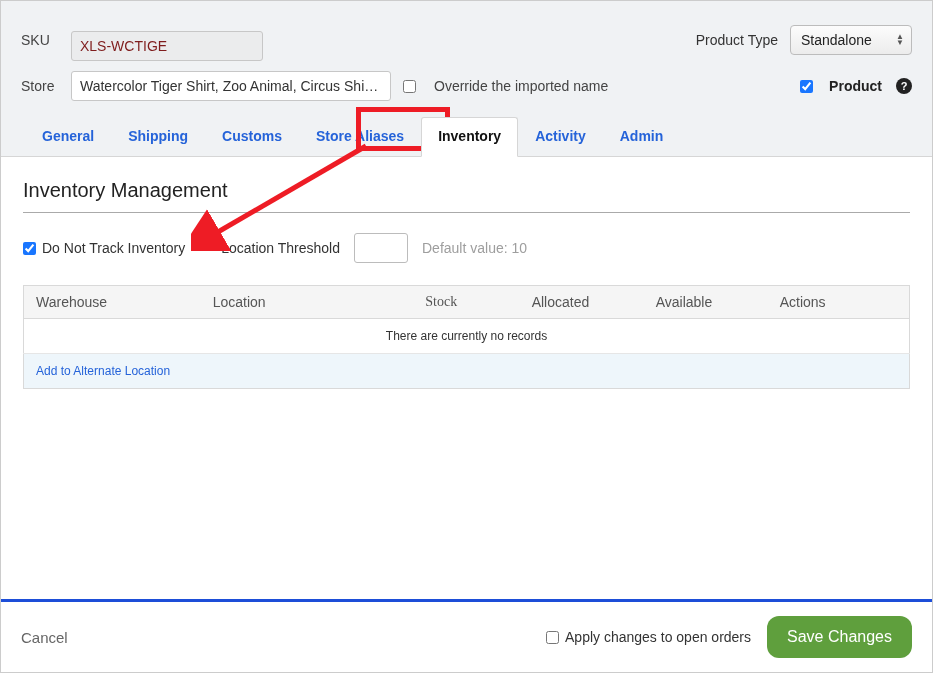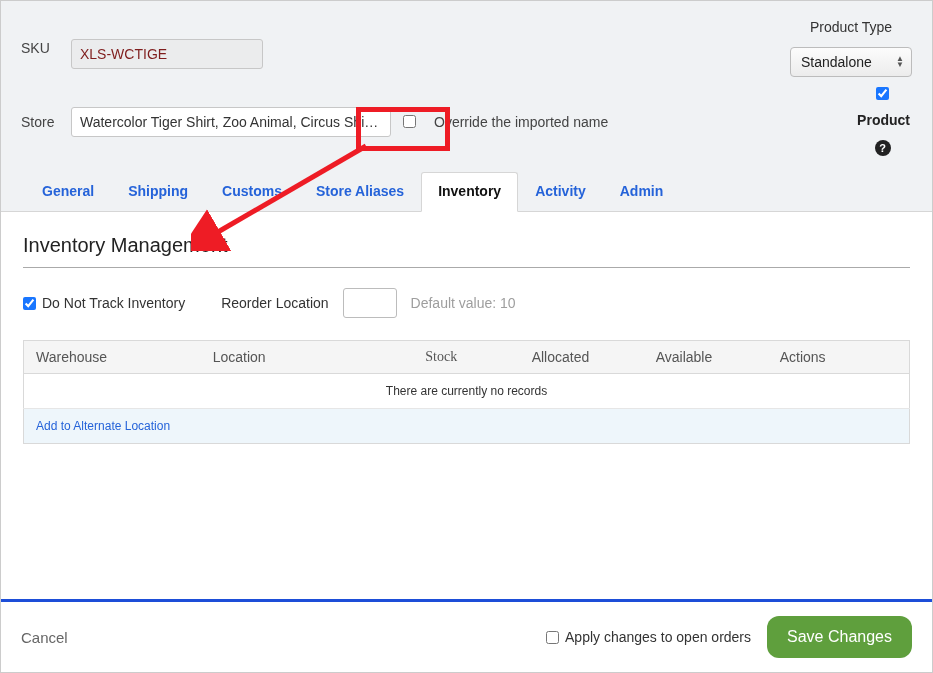--- a/index.html
+++ b/index.html
@@ -7,21 +7,21 @@
     .app { width: 933px; height: 673px; border: 1px solid #ccc; display: flex; flex-direction: column; position: relative; }
     .top-form { background: #f0f2f4; padding: 18px 20px 0 20px; }
     .form-row { display: flex; align-items: center; margin-bottom: 10px; gap: 12px; }
     .form-label { color: #444; font-size: 14px; }
     .sku-label { width: 38px; }
     .name-label { width: 38px; }
     .text-input { border: 1px solid #c7c7c7; border-radius: 3px; padding: 5px 8px; font-size: 14px; background: #fff; height: 30px; }
     .sku-input { width: 192px; background: #ebeced; color: #7f1d1d; margin-top: 12px; }
     .name-input { width: 320px; color: #333; text-overflow: ellipsis; white-space: nowrap; overflow: hidden; }
     .flex-spacer { flex: 1; }
-    .right-group { display: flex; align-items: center; gap: 12px; flex-direction: column; }
+    .right-group { display: flex; align-items: center; gap: 12px; }
     .product-type-label { color: #333; }
     .select-wrap { position: relative; display: inline-block; }
     .product-type-select { appearance: none; -webkit-appearance: none; border: 1px solid #bcbcbc; border-radius: 4px; background: linear-gradient(#fcfcfc,#ececec); padding: 5px 26px 5px 10px; font-size: 14px; height: 30px; width: 122px; color:#222; }
     .select-arrows { position: absolute; right: 8px; top: 50%; transform: translateY(-50%); pointer-events: none; display:flex; flex-direction:column; line-height:6px; font-size:8px; color:#555;}
     .checkbox { width: 13px; height: 13px; accent-color: #1976ff; }
     .override-label { color: #444; margin-left: 6px; }
     .active-label { font-weight: 600; color: #222; margin-left: 4px; margin-right: 2px; }
     .help-icon { display:inline-flex; align-items:center; justify-content:center; width:16px; height:16px; border-radius:50%; background:#222; color:#fff; font-size:11px; font-weight:700; }
     .tabs { display: flex; align-items: flex-end; gap: 0; margin-top: 16px; padding-left: 4px; }
     .tab { padding: 10px 16px 12px 16px; color: #2563d9; font-weight: 600; font-size: 14px; cursor: pointer; border: 1px solid transparent; border-bottom: none; }
@@ -95,21 +95,21 @@
 
   <div class="content-wrap">
     <h2 class="section-title">Inventory Management</h2>
 
     <div class="controls-row">
       <div style="display:flex;align-items:center;">
         <input type="checkbox" class="checkbox" checked="" style="">
         <span class="dont-track-label">Do Not Track Inventory</span>
       </div>
       <div style="display:flex;align-items:center;gap:14px;">
-        <span class="reorder-label">Reorder Location</span>
+        <span class="reorder-label">Location Threshold</span>
         <input class="threshold-input" value="" style="">
         <span class="default-text">Default value: 10</span>
       </div>
     </div>
 
     <table class="table">
       <thead>
         <tr>
           <th style="width:20%;">Warehouse</th>
           <th style="width:24%;">Location</th>

